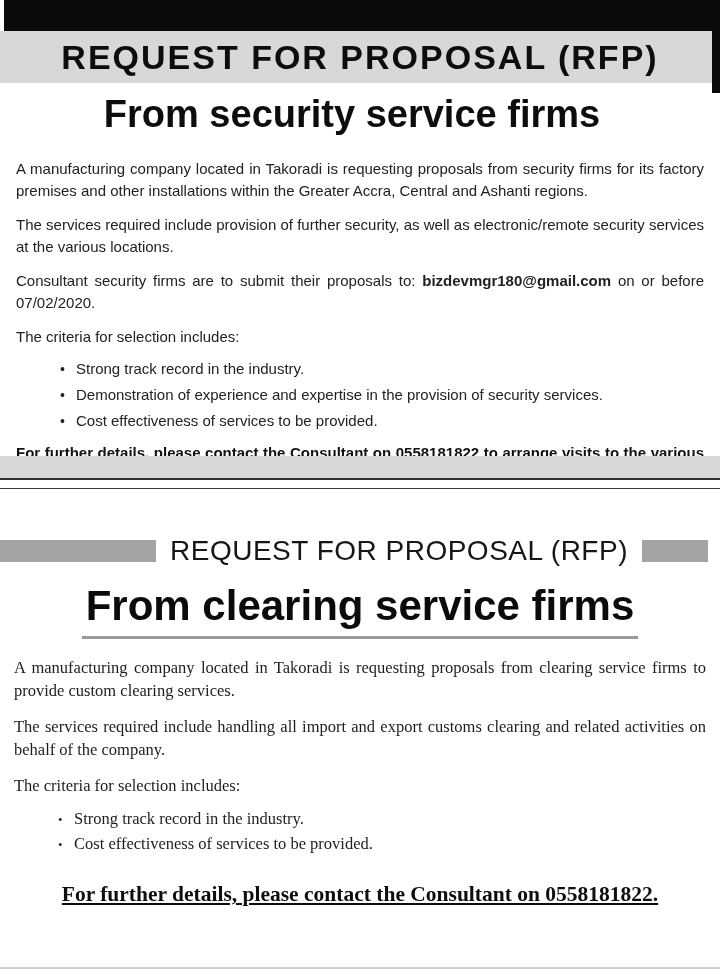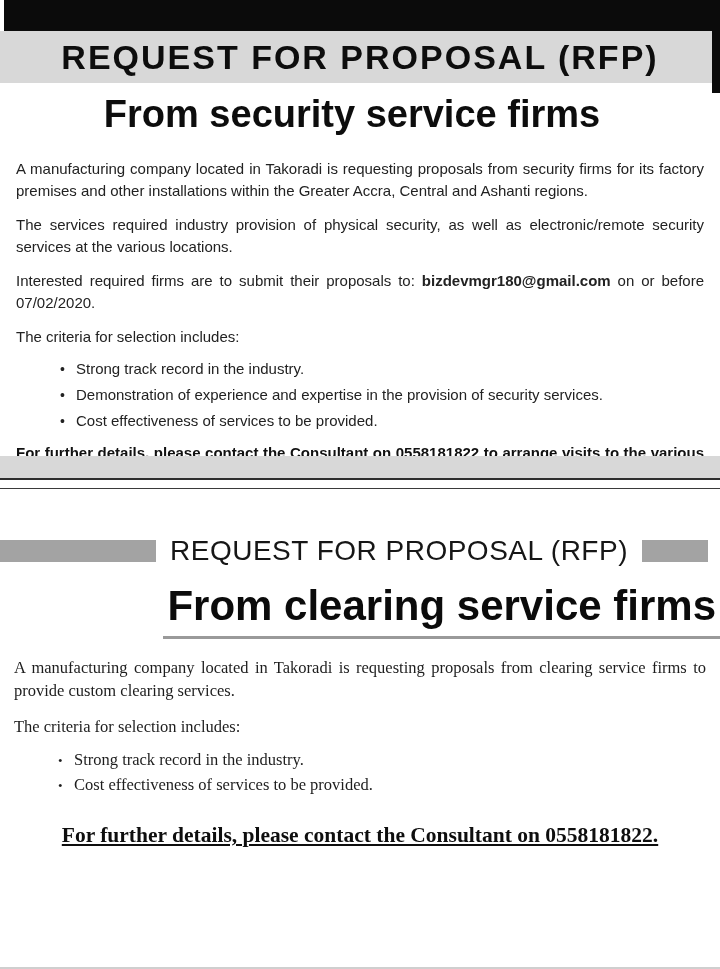--- a/index.html
+++ b/index.html
@@ -43,21 +43,21 @@
   .divider-line{height:1px;background:#3a3a3a;margin-top:8px;}
   
   .section2{position:absolute;left:0;right:0;top:528px;}
   .header2-row{display:flex;align-items:center;margin-top:7px;}
   .bar-left{width:156px;height:22px;background:#a3a3a3;flex:0 0 auto;}
   .bar-right{flex:1 1 auto;height:22px;background:#a3a3a3;margin-right:12px;}
   .rfp2-title{
     margin:0 14px;font-size:28px;font-weight:normal;color:#161616;
     letter-spacing:0.5px;white-space:nowrap;font-family:"Liberation Sans",sans-serif;
   }
-  .rfp2-subtitle-wrap{text-align:right;margin-top:15px;}
+  .rfp2-subtitle-wrap{text-align:center;margin-top:15px;}
   .rfp2-subtitle{
     display:inline-block;margin:0;
     font-size:42px;font-weight:bold;color:#0b0b0b;letter-spacing:0;
     padding:0 4px 6px 4px;border-bottom:3px solid #9a9a9a;
   }
   .body2{
     padding:17px 14px 0 14px;
     font-family:"Liberation Serif",serif;
     font-size:16.5px;line-height:23px;color:#1d1d1d;
   }
@@ -84,22 +84,22 @@
   <div class="right-strip"></div>
 
   <div class="band1">
     <h1 class="rfp1-title">REQUEST FOR PROPOSAL (RFP)</h1>
   </div>
 
   <h2 class="rfp1-subtitle">From security service firms</h2>
 
   <div class="body1">
     <p>A manufacturing company located in Takoradi is requesting proposals from security firms for its factory premises and other installations within the Greater Accra, Central and Ashanti regions.</p>
-    <p>The services required industry provision of physical security, as well as electronic/remote security services at the various locations.</p>
-    <p><span>Interested required firms are to submit their proposals to: </span><b>bizdevmgr180@gmail.com</b><span> on or before 07/02/2020.</span></p>
+    <p>The services required include provision of further security, as well as electronic/remote security services at the various locations.</p>
+    <p><span>Consultant security firms are to submit their proposals to: </span><b>bizdevmgr180@gmail.com</b><span> on or before 07/02/2020.</span></p>
     <p class="criteria-label">The criteria for selection includes:</p>
     <ul>
       <li>Strong track record in the industry.</li>
       <li>Demonstration of experience and expertise in the provision of security services.</li>
       <li>Cost effectiveness of services to be provided.</li>
     </ul>
     <p class="contact1">For further details, please contact the Consultant on 0558181822 to arrange visits to the various locations.</p>
   </div>
 
   <div class="divider">
@@ -114,20 +114,21 @@
       <h2 class="rfp2-title">REQUEST FOR PROPOSAL (RFP)</h2>
       <div class="bar-right"></div>
     </div>
 
     <div class="rfp2-subtitle-wrap">
       <h1 class="rfp2-subtitle">From clearing service firms</h1>
     </div>
 
     <div class="body2">
       <p>A manufacturing company located in Takoradi is requesting proposals from clearing service firms to provide custom clearing services.</p>
+      <p>The services required include handling all import and export customs clearing and related activities on behalf of the company.</p>
       <p class="criteria-label">The criteria for selection includes:</p>
       <ul>
         <li>Strong track record in the industry.</li>
         <li>Cost effectiveness of services to be provided.</li>
       </ul>
     </div>
 
     <div class="footer2">For further details, please contact the Consultant on 0558181822.</div>
 
   </div>

